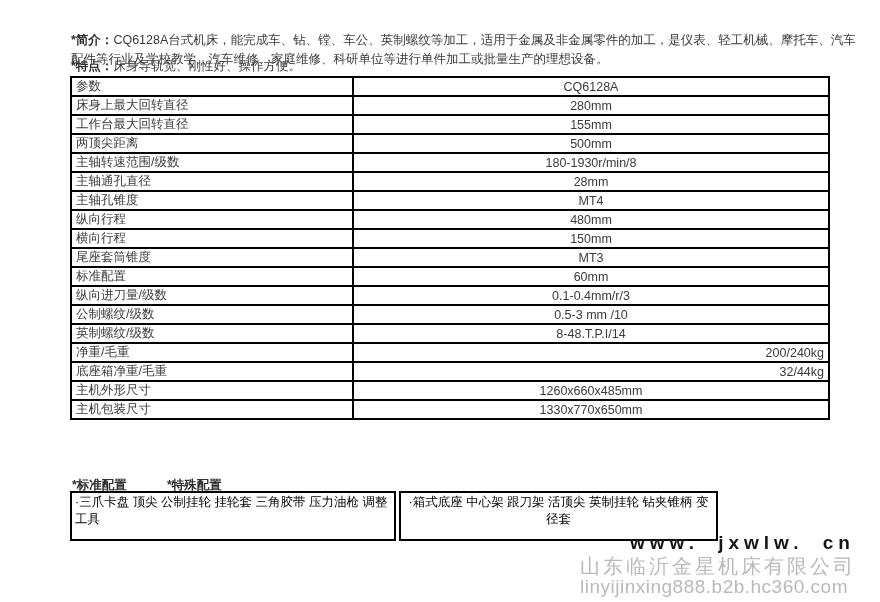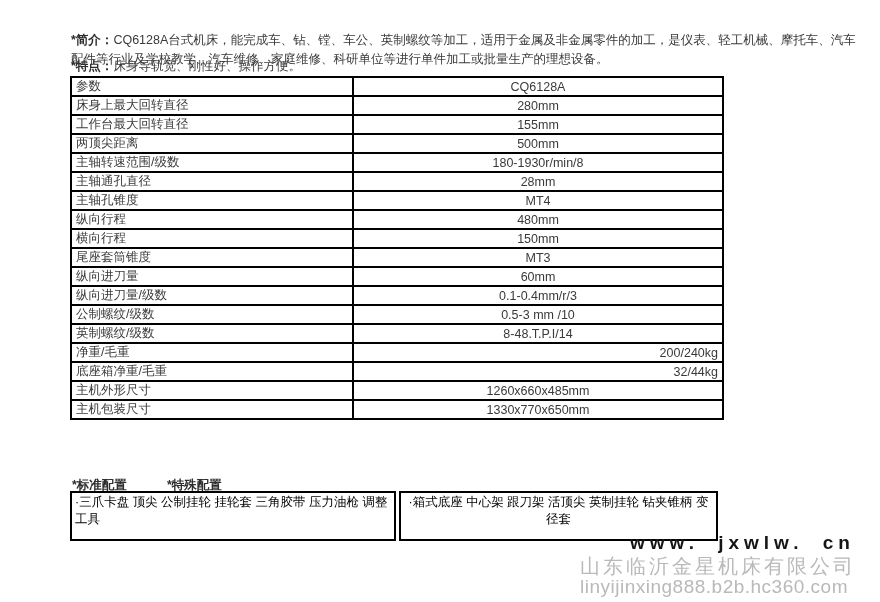--- a/index.html
+++ b/index.html
@@ -12,21 +12,21 @@
     position:absolute;left:71px;top:18px;width:796px;
     font-size:12.5px;line-height:19px;color:#3a3a3a;
   }
   .feat{
     position:absolute;left:71px;top:44px;width:796px;
     font-size:12.5px;line-height:19px;color:#3a3a3a;
   }
   .blabel{font-weight:bold;color:#2e2e2e;}
   
   table.spec{
-    position:absolute;left:70px;top:76px;width:654px;
+    position:absolute;left:70px;top:76px;width:760px;
     border-collapse:collapse;table-layout:fixed;
     font-size:12.5px;color:#3a3a3a;
   }
   table.spec td{
     border:2px solid #000000;height:16px;padding:0 4px;
     overflow:hidden;white-space:nowrap;
   }
   table.spec td.lab{width:272px;text-align:left;}
   table.spec td.val{text-align:center;}
   table.spec td.val.left{text-align:right;}
@@ -101,21 +101,21 @@
         </tr>
         <tr>
           <td class="lab">横向行程</td>
           <td class="val">150mm</td>
         </tr>
         <tr>
           <td class="lab">尾座套筒锥度</td>
           <td class="val">MT3</td>
         </tr>
         <tr>
-          <td class="lab">纵向进刀量</td>
+          <td class="lab">标准配置</td>
           <td class="val">60mm</td>
         </tr>
         <tr>
           <td class="lab">纵向进刀量/级数</td>
           <td class="val">0.1-0.4mm/r/3</td>
         </tr>
         <tr>
           <td class="lab">公制螺纹/级数</td>
           <td class="val">0.5-3 mm /10</td>
         </tr>

